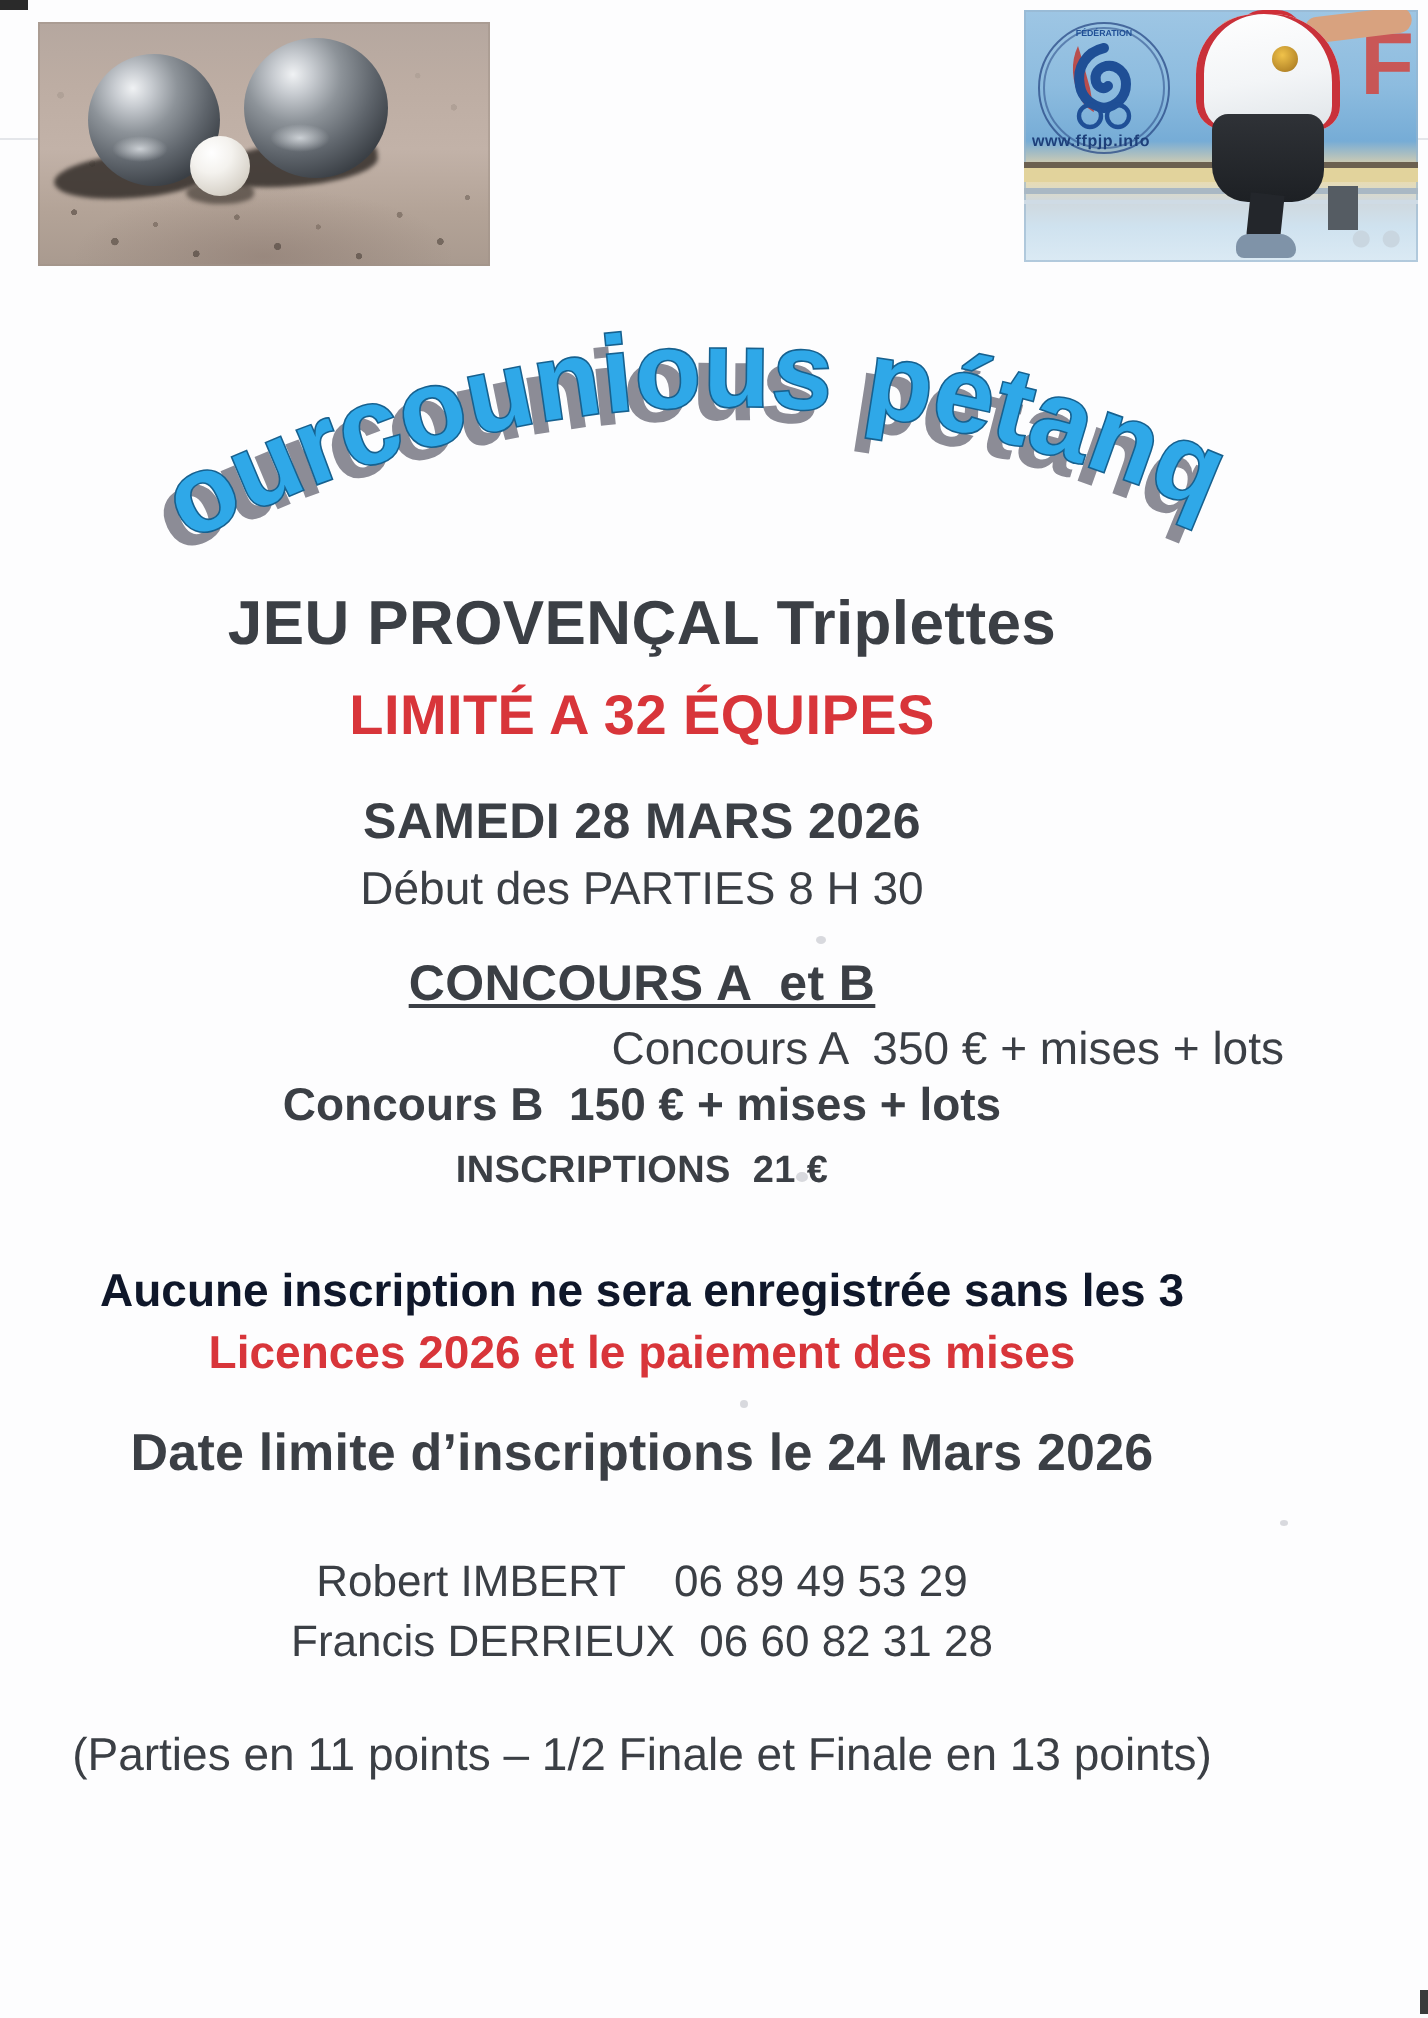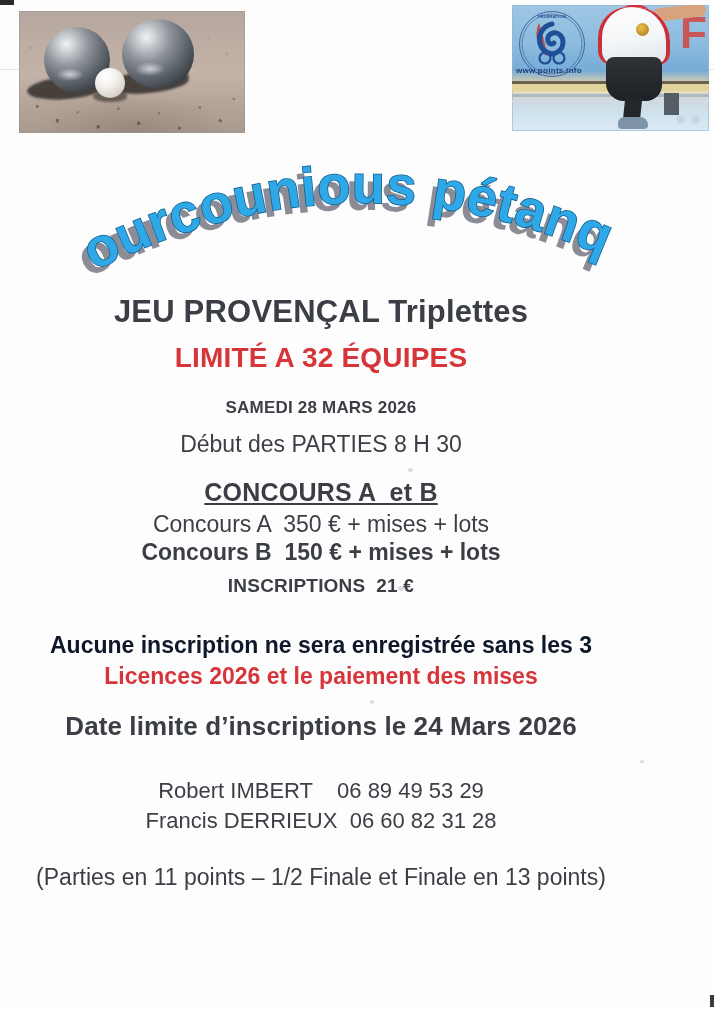--- a/index.html
+++ b/index.html
@@ -249,24 +249,24 @@
   .line {
     position: absolute;
     left: 0; width: 642px;
     text-align: center;
     color: #3b3f45;
     white-space: pre;
     line-height: 1;
   }
   .l-jeu      { top: 296px; font-size: 31px; font-weight: bold; letter-spacing: .2px; }
   .l-limite   { top: 344px; font-size: 28px; font-weight: bold; color: #d8353a; letter-spacing: .2px; }
-  .l-samedi   { top: 399px; font-size: 17px; font-weight: bold; letter-spacing: .2px; }
+  .l-samedi   { top: 399px; font-size: 25px; font-weight: bold; letter-spacing: .2px; }
   .l-debut    { top: 433px; font-size: 23px; font-weight: normal; }
   .l-concours { top: 480px; font-size: 25px; font-weight: bold; letter-spacing: .2px; text-decoration: underline; }
-  .l-conc-a   { top: 513px; font-size: 23px; font-weight: normal; }
+  .l-conc-a   { top: 513px; font-size: 23px; font-weight: normal; text-align: right; }
   .l-conc-b   { top: 541px; font-size: 23px; font-weight: bold; }
   .l-inscr    { top: 576px; font-size: 19px; font-weight: bold; letter-spacing: .2px; }
   .l-red1     { top: 634px; font-size: 23px; font-weight: bold; color: #0f172a; }
   .l-red2     { top: 665px; font-size: 23px; font-weight: bold; color: #d8353a; }
   .l-datelim  { top: 713px; font-size: 26px; font-weight: bold; letter-spacing: .1px; }
   .l-imbert   { top: 780px; font-size: 22px; font-weight: normal; }
   .l-derrieux { top: 810px; font-size: 22px; font-weight: normal; }
   .l-points   { top: 866px; font-size: 23px; font-weight: normal; }
 
   .speck {
@@ -321,21 +321,21 @@
       <svg width="66" height="66" viewBox="0 0 66 66" aria-hidden="true">
         <circle cx="33" cy="33" r="30" fill="none" stroke="#2a4a86" stroke-width="1" opacity=".55"></circle>
         <path d="M20 12 C16 20 17 30 21 38 C23 42 26 44 28 45 L26 33 C24 26 22 18 20 12 Z" fill="#bf3a32" opacity=".85"></path>
         <path d="M33 13 C24 15 19 23 21 32 C22 38 27 42 33 43 C39 42 44 38 44 31
                  C44 25 39 21 34 22 C30 23 28 26 29 30 C30 33 33 34 35 32" fill="none" stroke="#1f4f96" stroke-width="5" stroke-linecap="round"></path>
         <circle cx="26" cy="47" r="5.5" fill="none" stroke="#1f4f96" stroke-width="2.2"></circle>
         <circle cx="40" cy="47" r="5.5" fill="none" stroke="#1f4f96" stroke-width="2.2"></circle>
         <text x="33" y="7" text-anchor="middle" font-family="Liberation Sans, sans-serif" font-size="4.4" fill="#1f4f96" font-weight="bold">FÉDÉRATION</text>
       </svg>
     </div>
-    <div class="fed-url">www.points.info</div>
+    <div class="fed-url">www.ffpjp.info</div>
   </div>
 
   <div class="title-wrap">
     <svg width="714" height="135" viewBox="0 0 714 135" role="img">
       <defs>
         <path id="arcPath" d="M 108 112 Q 357 -8 612 108" fill="none"></path>
         <path id="arcPathShadow" d="M 102 119 Q 351 -1 606 115" fill="none"></path>
       </defs>
       <text class="wa-shadow" font-family="Liberation Sans, sans-serif" font-size="54" font-weight="bold" letter-spacing="0.5">
         <textPath href="#arcPathShadow" startOffset="50%" text-anchor="middle">Courcounious pétanque</textPath>

